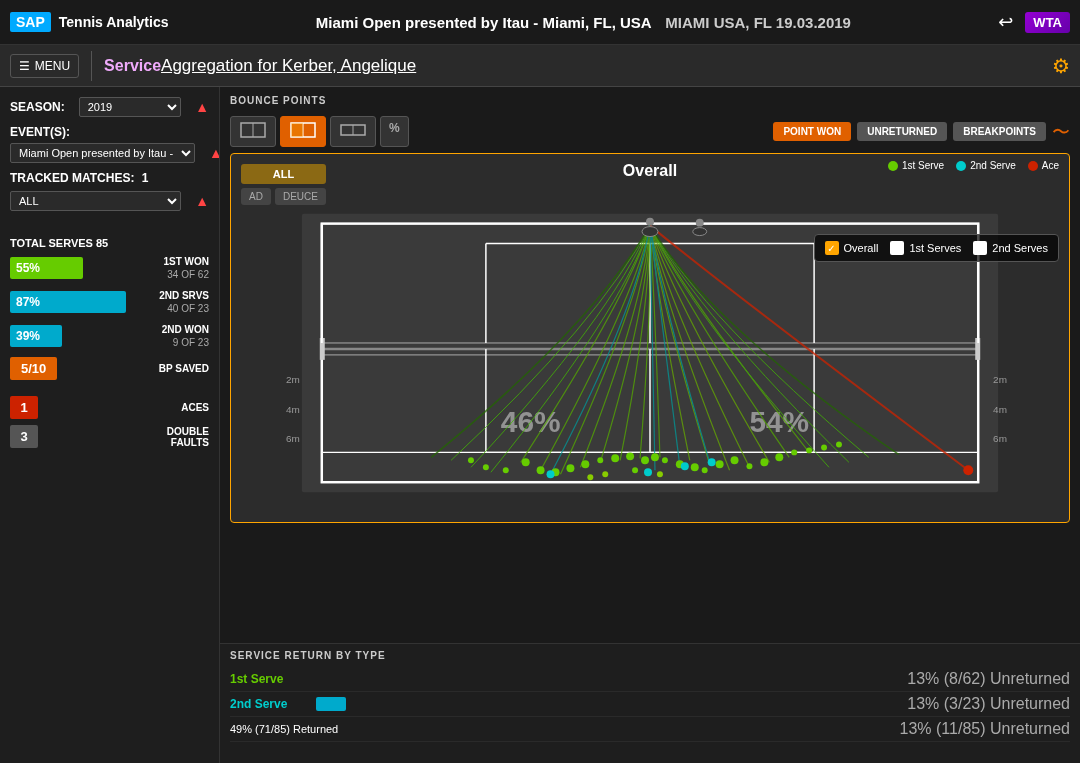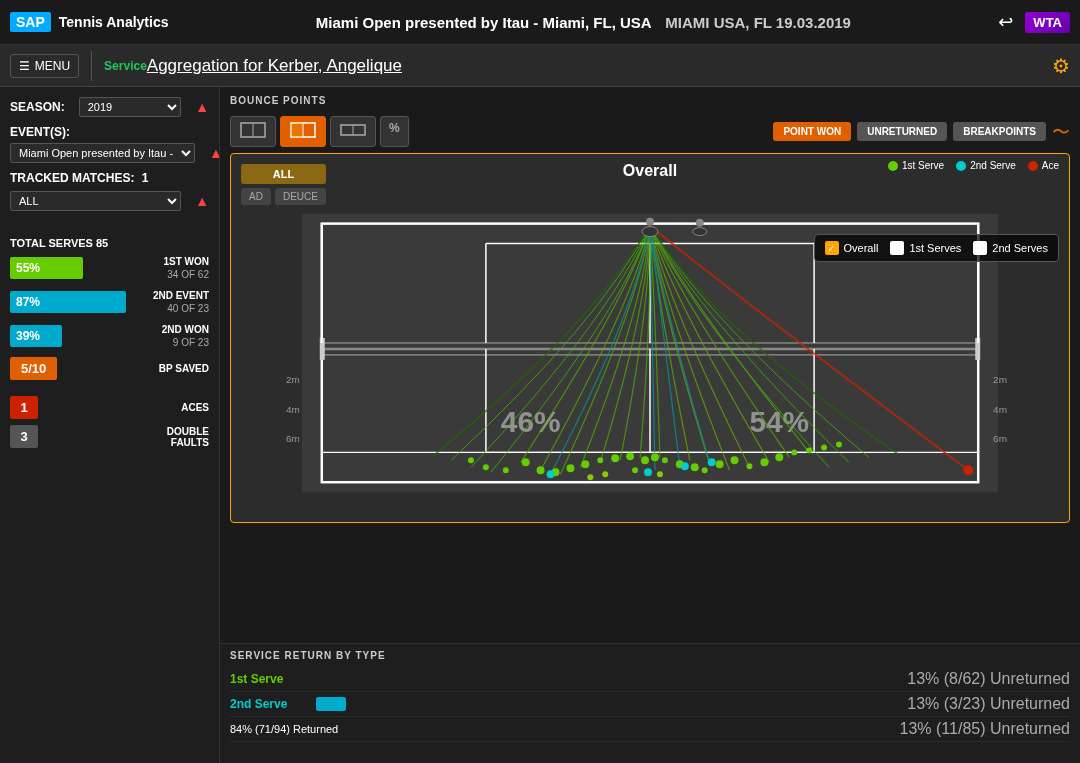--- a/index.html
+++ b/index.html
@@ -12,21 +12,21 @@
     .event-title { flex: 1; text-align: center; font-size: 15px; font-weight: bold; color: #fff; }
     .event-location { font-size: 15px; color: #ccc; margin-left: 10px; }
     .top-bar-right { display: flex; align-items: center; gap: 12px; }
     .back-btn { color: #fff; font-size: 18px; cursor: pointer; }
     .wta-badge { background: linear-gradient(135deg, #9400d3, #6600aa); color: #fff; font-weight: bold; font-size: 13px; padding: 3px 8px; border-radius: 3px; }
 
     
     .second-bar { background: #2a2a2a; height: 42px; display: flex; align-items: center; padding: 0 10px; border-bottom: 1px solid #444; }
     .menu-btn { display: flex; align-items: center; gap: 5px; color: #fff; font-size: 12px; cursor: pointer; border: 1px solid #555; padding: 4px 8px; border-radius: 3px; }
     .divider-v { width: 1px; height: 30px; background: #555; margin: 0 12px; }
-    .section-title { font-size: 12px; font-weight: bold; color: #22c55e; }
+    .section-title { font-size: 16px; font-weight: bold; color: #f0abfc; }
     .agg-title { flex: 1; text-align: left; font-size: 17px; color: #fff; text-decoration: underline; }
     .gear-btn { color: #ffa500; font-size: 20px; cursor: pointer; }
 
     
     .main { display: flex; height: calc(763px - 87px); }
 
     
     .left-panel { width: 220px; background: #1e1e1e; padding: 10px; border-right: 1px solid #333; overflow-y: auto; flex-shrink: 0; }
     .label-bold { font-size: 12px; font-weight: bold; color: #fff; }
     .select-row { display: flex; align-items: center; gap: 14px; margin-bottom: 8px; }
@@ -166,21 +166,21 @@
       <div style="text-align:right;font-size:10px;color:#aaa;min-width:60px;line-height:1.3;">
         <div class="stat-label-title">1ST WON</div>
         <div>34 OF 62</div>
       </div>
     </div>
         <div class="stat-row">
       <div class="stat-bar-wrap">
         <div class="stat-bar" style="background:#00aacc;width:87%;">87%</div>
       </div>
       <div style="text-align:right;font-size:10px;color:#aaa;min-width:60px;line-height:1.3;">
-        <div class="stat-label-title">2ND EVENT</div>
+        <div class="stat-label-title">2ND SRVS</div>
         <div>40 OF 23</div>
       </div>
     </div>
         <div class="stat-row">
       <div class="stat-bar-wrap">
         <div class="stat-bar" style="background:#00aacc;width:39%;">39%</div>
       </div>
       <div style="text-align:right;font-size:10px;color:#aaa;min-width:60px;line-height:1.3;">
         <div class="stat-label-title">2ND WON</div>
         <div>9 OF 23</div>
@@ -426,21 +426,21 @@
           <div style="flex:1;"></div>
           <span class="return-stat">13% (8/62) Unreturned</span>
         </div>
         <div class="return-row">
           <span class="serve2-color" style="font-size:12px;font-weight:bold;width:80px;">2nd Serve</span>
           <span class="serve2-bar"></span>
           <div style="flex:1;"></div>
           <span class="return-stat">13% (3/23) Unreturned</span>
         </div>
         <div class="return-row">
-          <span style="font-size:11px;color:#fff;width:200px;">84% (71/94) Returned</span>
+          <span style="font-size:11px;color:#fff;width:200px;">49% (71/85) Returned</span>
           <div style="flex:1;"></div>
           <span class="return-stat">13% (11/85) Unreturned</span>
         </div>
       </div>
     </div>
 
   </div>
 </div>
 
 </body></html>

